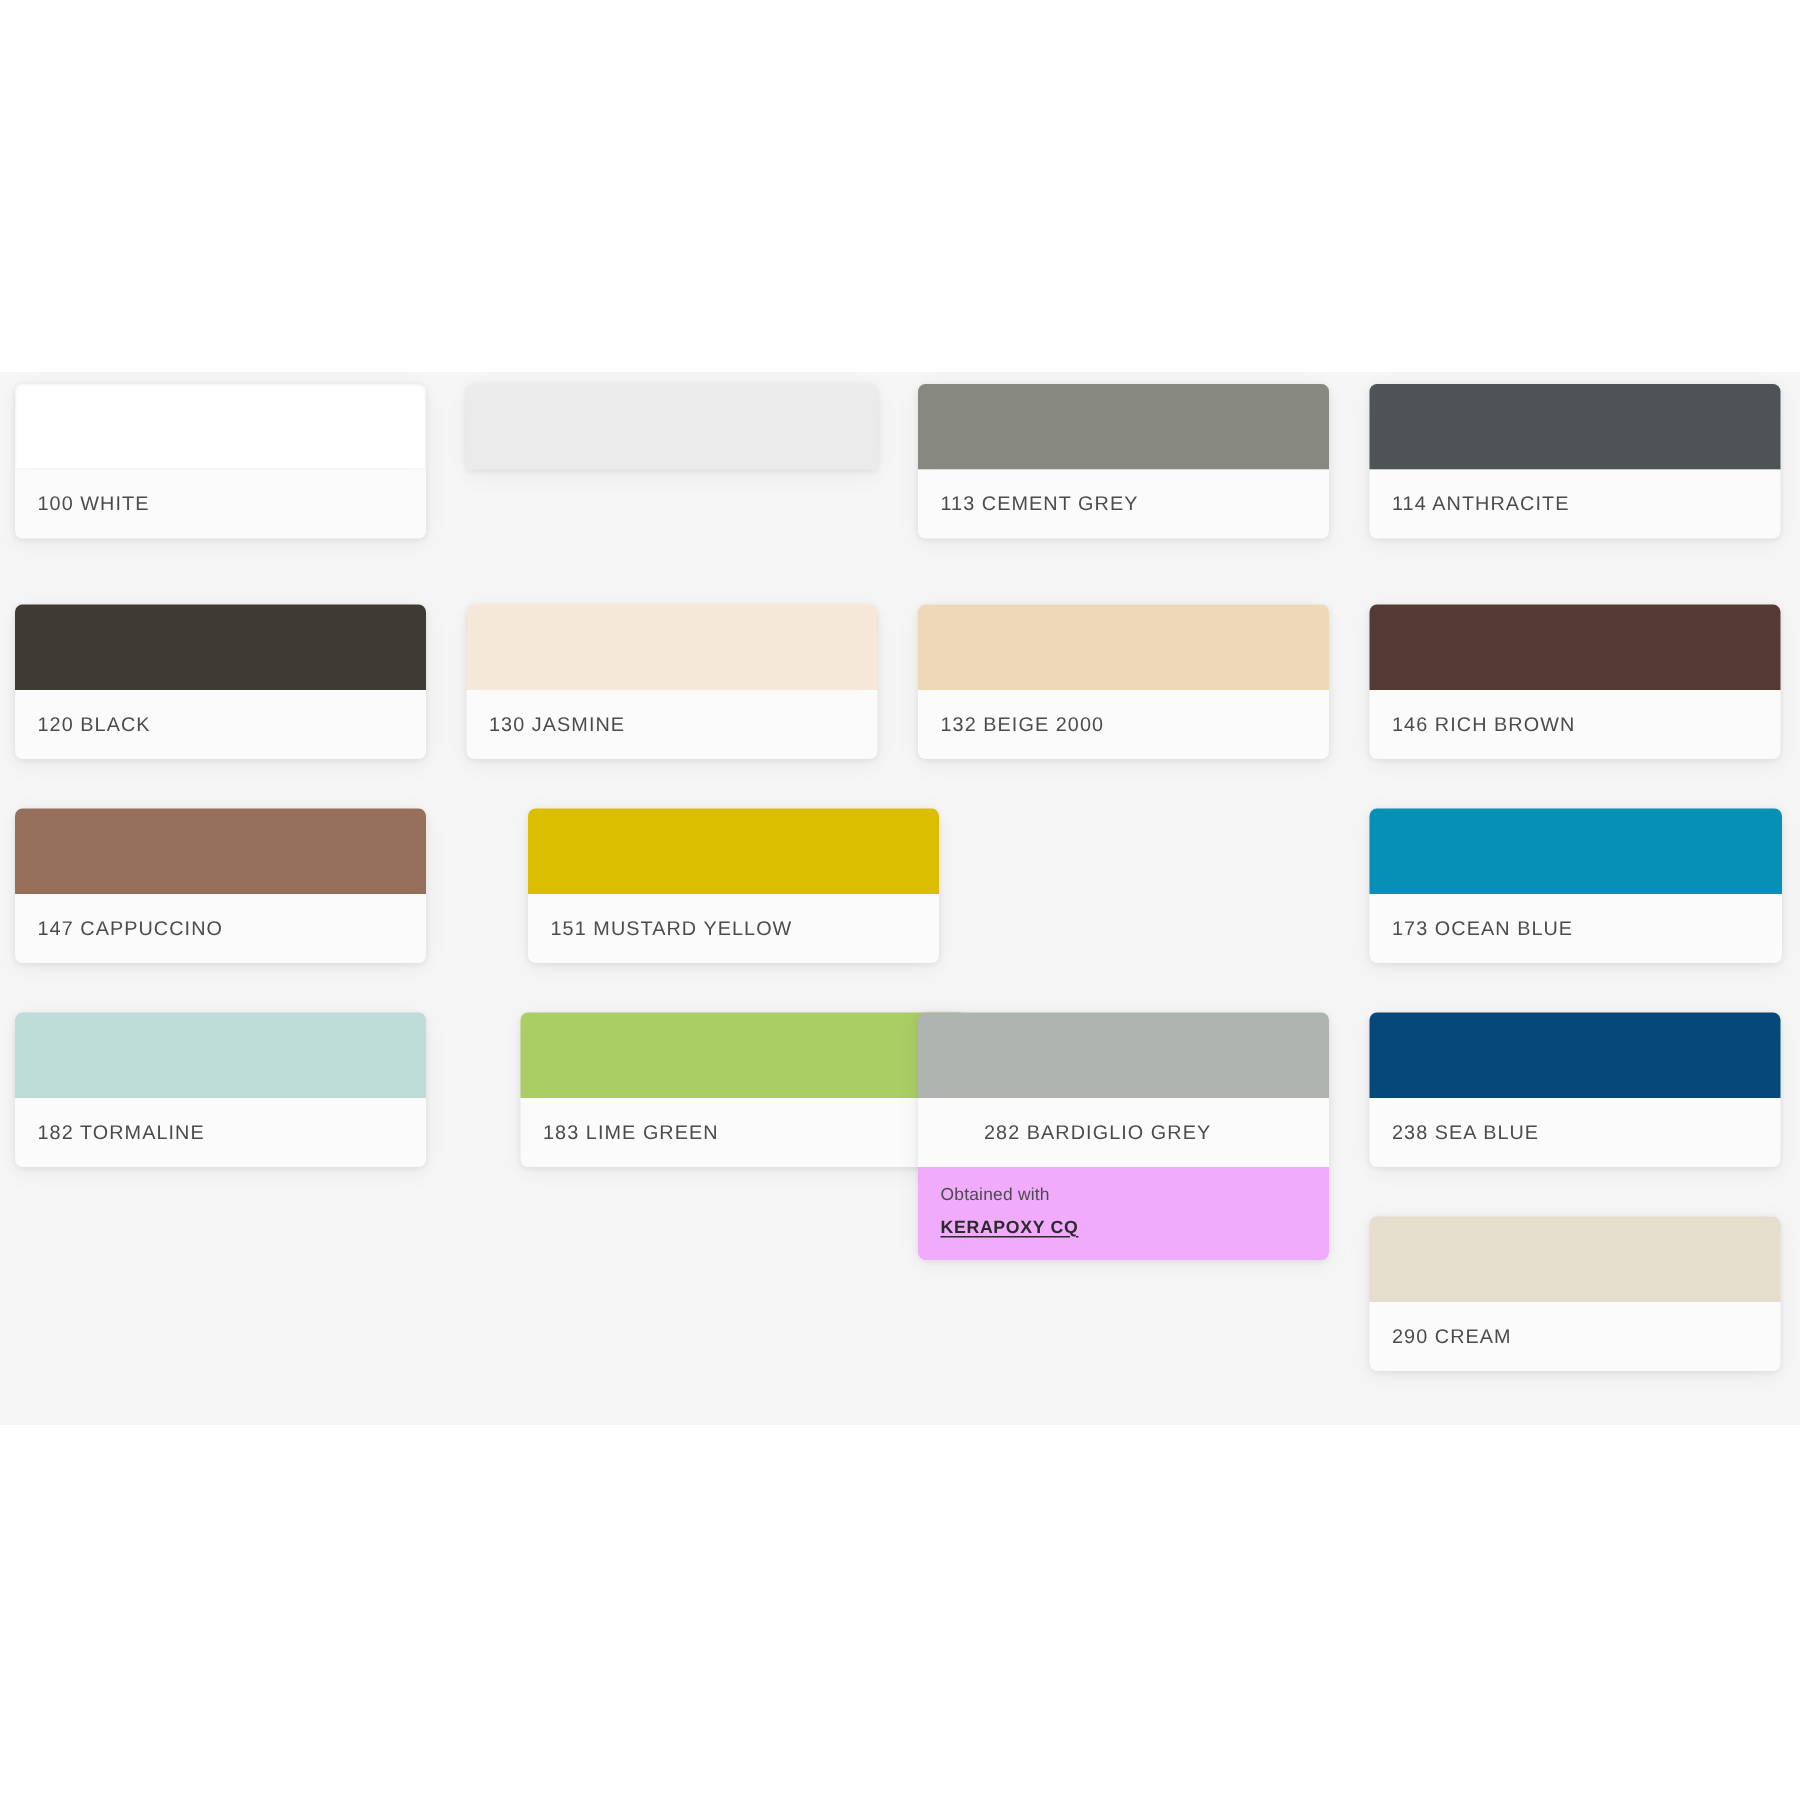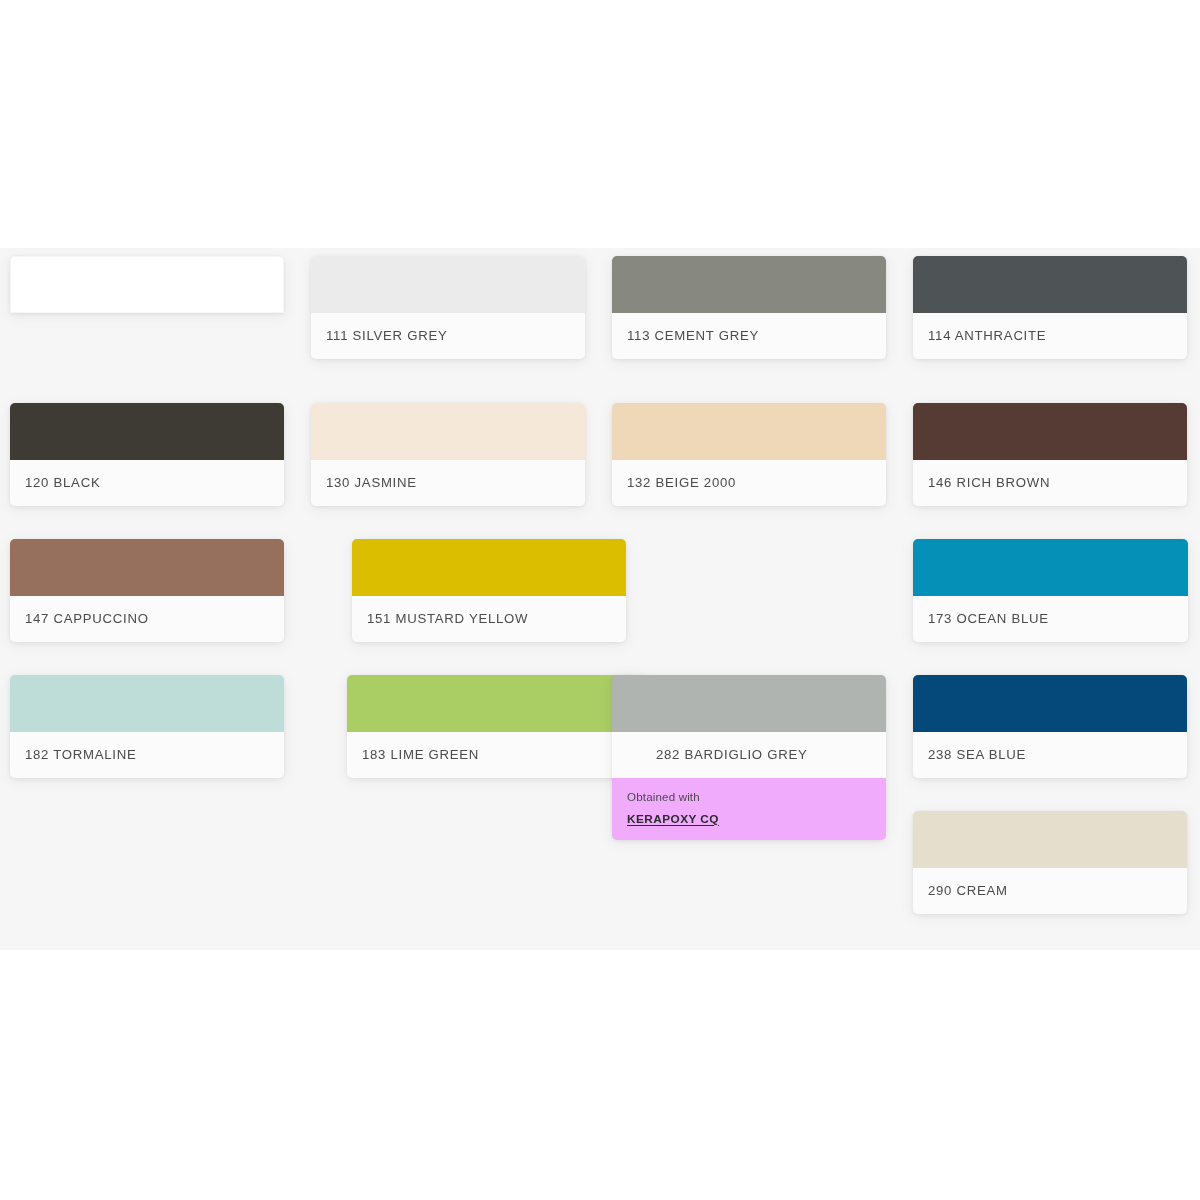--- a/index.html
+++ b/index.html
@@ -113,26 +113,26 @@
   }
 </style>
 </head>
 <body>
 
 <div id="stage">
   <div id="band"></div>
   <div id="grid-wrap">
       <div class="swatch-card" style="left: 10px; top: 8px; width: 274px;">
         <div class="chip edged" style="background: rgb(255, 255, 255); height: 57px;"></div>
+        <div class="label-strip" style="height: 46px;">
+          <span class="swatch-label">100 WHITE</span>
+        </div>
       </div>
       <div class="swatch-card" style="left: 311px; top: 8px; width: 274px;">
         <div class="chip" style="background: rgb(235, 235, 235); height: 57px;"></div>
-        <div class="label-strip" style="height: 46px;">
-          <span class="swatch-label">111 SILVER GREY</span>
-        </div>
       </div>
       <div class="swatch-card" style="left: 612px; top: 8px; width: 274px;">
         <div class="chip" style="background: rgb(135, 136, 127); height: 57px;"></div>
         <div class="label-strip" style="height: 46px;">
           <span class="swatch-label">113 CEMENT GREY</span>
         </div>
       </div>
       <div class="swatch-card" style="left: 913px; top: 8px; width: 274px;">
         <div class="chip" style="background: rgb(78, 83, 86); height: 57px;"></div>
         <div class="label-strip" style="height: 46px;">

